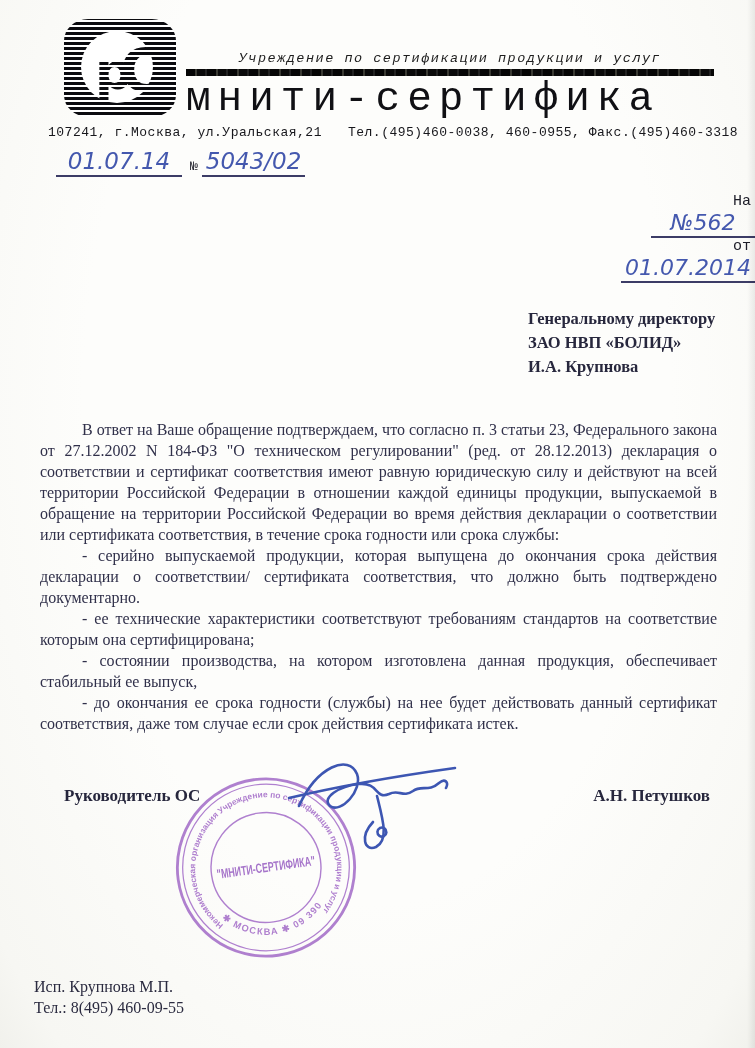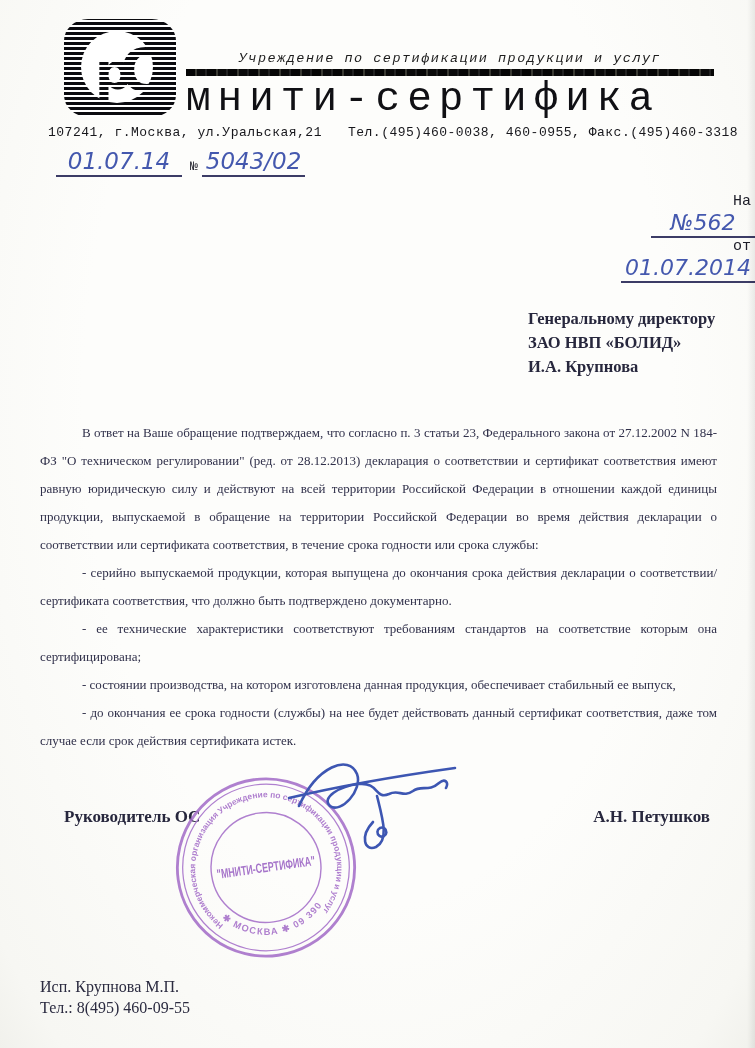--- a/index.html
+++ b/index.html
@@ -74,39 +74,39 @@
   
   .recipient{
     margin:24px 0 0 528px;
     font-weight:bold;font-size:16.5px;line-height:24px;
     color:#27273d;white-space:nowrap;
   }
 
   
   .body-text{
     margin:40px 38px 16px 40px;
-    font-size:13px;line-height:28px;text-align:justify;
+    font-size:16px;line-height:21px;text-align:justify;
     color:#30304a;
   }
   .body-text p{margin:0;text-indent:42px;}
 
   
   .sign-row{
     margin:52px 45px 0 64px;
     display:flex;justify-content:space-between;align-items:baseline;
     font-weight:bold;font-size:17px;color:#27273d;
   }
 
   
   .stamp{position:absolute;left:162px;top:770px;opacity:0.88;}
   .autograph{position:absolute;left:283px;top:748px;}
 
   
   .footer{
-    position:absolute;left:40px;top:976px;
+    position:absolute;left:34px;top:976px;
     font-size:16px;line-height:21px;color:#2b2b40;
   }
 </style>
 </head>
 <body>
 
 <div class="page">
 
   <div class="letterhead">
     <svg class="logo" width="118" height="104" viewBox="0 0 118 104">

